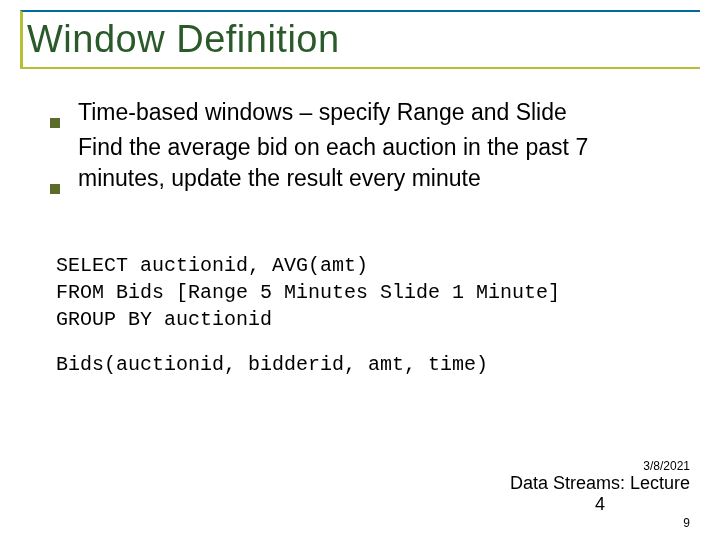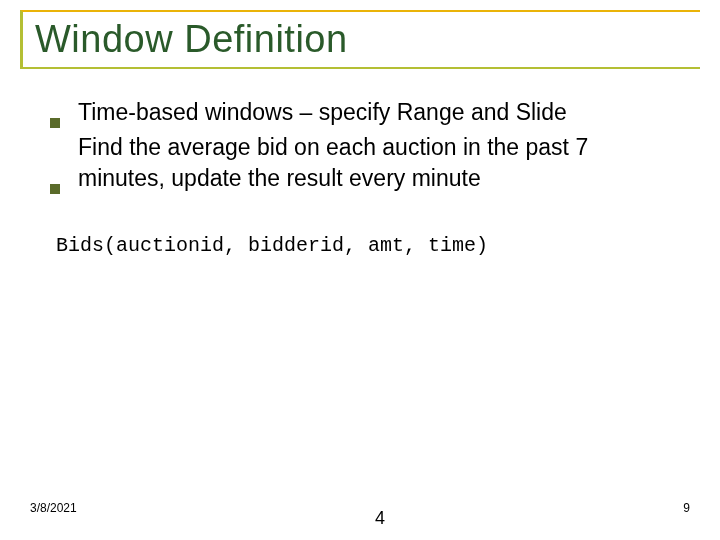--- a/index.html
+++ b/index.html
@@ -11,24 +11,24 @@
       position: relative;
       overflow: hidden;
     }
     .slide {
       width: 100%;
       height: 100%;
       padding: 10px 20px 0 20px;
       position: relative;
     }
     .title-area {
-      border-top: 2px solid #eab308;
+      border-top: 2px solid #0369a1;
       border-left: 3px solid #b4bf34;
       border-bottom: 2px solid #b4bf34;
-      padding: 6px 0 6px 12px;
+      padding: 6px 0 6px 4px;
       margin-bottom: 28px;
     }
     .title {
       font-size: 38px;
       font-weight: normal;
       color: #2a5a2a;
       font-family: Arial, sans-serif;
       letter-spacing: 0.5px;
     }
     .bullet-list {
@@ -56,36 +56,37 @@
     .code-block {
       margin-top: 58px;
       padding-left: 36px;
       font-family: "Courier New", monospace;
       font-size: 20px;
       color: #000;
       line-height: 1.35;
       white-space: pre;
     }
     .code-block2 {
-      margin-top: 38px;
+      margin-top: 18px;
       padding-left: 36px;
       font-family: "Courier New", monospace;
       font-size: 20px;
       color: #000;
       line-height: 1.35;
     }
     .footer {
       position: absolute;
       bottom: 10px;
       left: 0;
       right: 0;
       padding: 0 30px;
       display: flex;
       justify-content: space-between;
-      align-items: center;
+      align-items: flex-end;
+      flex-direction: column;
     }
     .footer-date {
       font-size: 12px;
       color: #000;
       font-family: Arial, sans-serif;
     }
     .footer-center {
       font-size: 18px;
       color: #000;
       font-family: Arial, sans-serif;
@@ -110,26 +111,29 @@
     <div class="bullet-item">
       <div class="bullet-icon"></div>
       <div class="bullet-text">Time-based windows – specify Range and Slide</div>
     </div>
     <div class="bullet-item">
       <div class="bullet-icon"></div>
       <div class="bullet-text">Find the average bid on each auction in the past 7 minutes, update the result every minute</div>
     </div>
   </div>
 
+  <div class="code-block"><span>SELECT auctionid, AVG(amt)</span>
+<span>FROM Bids [Range 5 Minutes Slide 1 Minute]</span>
+<span>GROUP BY auctionid</span></div>
 
   <div class="code-block2">
     <span>Bids(auctionid, bidderid, amt, time)</span>
   </div>
 
   <div class="footer">
     <div class="footer-date">3/8/2021</div>
     <div class="footer-center">
-      <br>
+      <span>Data Streams: Lecture</span><br>
       <span>4</span>
     </div>
     <div class="footer-page">9</div>
   </div>
 </div>
 
 </body></html>

